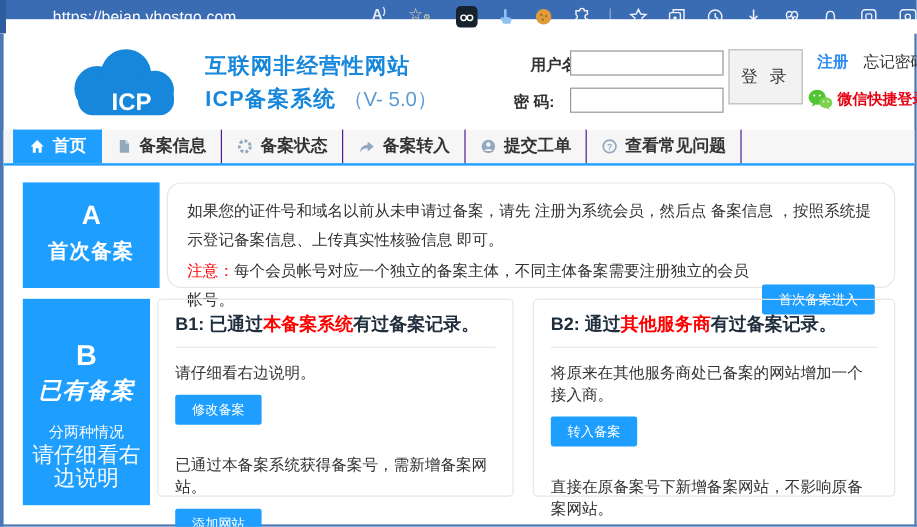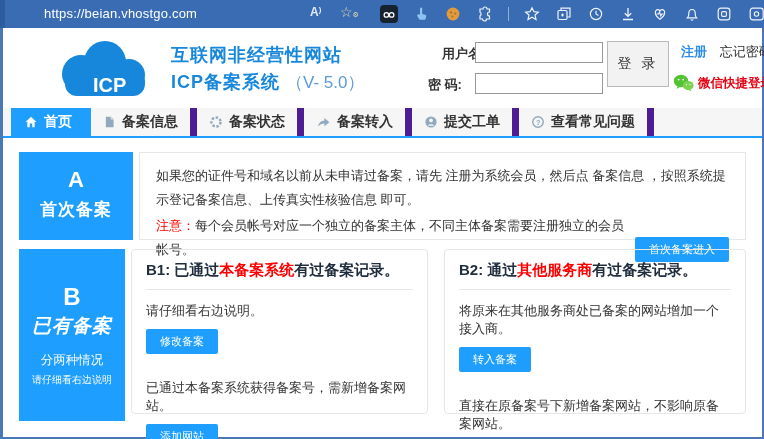--- a/index.html
+++ b/index.html
@@ -1,20 +1,20 @@
 <!DOCTYPE html>
 <html><head>
 <meta charset="utf-8">
 <style>
   * { margin:0; padding:0; box-sizing:border-box; font-family:"Liberation Sans","DejaVu Sans",sans-serif; }
   html,body { width:764px; height:439px; overflow:hidden; background:#fff; }
   .screen { position:relative; width:764px; height:439px; }
 
   
-  .topbar { position:absolute; top:0; left:0; width:764px; height:28px; background:#3a6cb3; }
+  .topbar { position:absolute; top:0; left:0; width:764px; height:16px; background:#3a6cb3; }
   .edge-strip { position:absolute; left:0; top:0; width:5px; height:28px; background:#2d5d9f; }
   .url { position:absolute; left:44px; top:6px; color:#fff; font-size:13px; letter-spacing:.2px; }
   .addr-ico { position:absolute; top:5px; color:rgba(255,255,255,.85); font-size:12px; }
   .read-aloud { left:310px; font-weight:bold; }
   .read-aloud small { font-size:8px; vertical-align:top; }
   .fav-star { left:340px; color:#e7d8b2; font-size:14px; top:4px; }
   .cluster { position:absolute; left:380px; top:5px; display:flex; align-items:center; gap:14px; }
   .tico { width:18px; height:18px; display:inline-flex; align-items:center; justify-content:center; flex:0 0 auto; }
   .tico svg { display:block; }
   .vsep { width:1px; height:14px; background:rgba(255,255,255,.45); }
@@ -40,42 +40,42 @@
   .linkrow { position:absolute; left:258px; top:5px; white-space:nowrap; }
   .reg { color:#2d8cf0; text-decoration:none; font-weight:bold; }
   .forgot { color:#333; text-decoration:none; margin-left:9px; }
   .wxrow { position:absolute; left:250px; top:36px; display:flex; align-items:center; gap:4px; white-space:nowrap; }
   .wxtxt { color:#e60012; font-size:12.5px; font-weight:bold; }
 
   
   .tabbar { position:relative; height:30px; background:#f6f6f6; border-bottom:2px solid #1e9fff;
             display:flex; align-items:stretch; padding-left:8px; }
   .tab { display:inline-flex; align-items:center; gap:6px; padding:0 12px; font-size:14px; font-weight:bold;
-         color:#333; border-right:7px solid #4c1d95; cursor:pointer; height:28px; }
+         color:#333; border-right:1px solid #4c1d95; cursor:pointer; height:28px; }
   .tab:first-child { border-left:1px solid #e3e3e3; }
   .tab .ticon { color:#92a8bd; display:inline-flex; }
   .tab.active { background:#1e9fff; color:#fff; border-color:#1e9fff; }
   .tab.active .ticon { color:#fff; }
 
   
   .main { padding:14px 16px 0 16px; }
   .row { display:flex; }
   .rowA { height:88px; margin-bottom:9px; }
   .rowB { height:172px; }
   .badge { background:#1e9fff; color:#fff; text-align:center; flex:0 0 auto; }
   .badge-a { width:114px; height:88px; padding-top:15px; margin-right:6px; }
   .badge-a .big { font-size:22px; font-weight:bold; }
   .badge-a .sub { font-size:17px; font-weight:bold; margin-top:5px; letter-spacing:1px; }
   .badge-b { width:106px; height:172px; padding-top:34px; margin-right:6px; }
   .badge-b .big { font-size:24px; font-weight:bold; }
   .badge-b .sub { font-size:19px; font-weight:bold; margin-top:2px; letter-spacing:1px;font-style:italic; }
   .badge-b .small { font-size:12.5px; margin-top:12px; line-height:19px; opacity:.97; }
-  .badge-b .small2 { font-size:10px; line-height:19px; opacity:.97; }
-
-  .cardA { flex:1; border:1px solid #e6e6e6; border-radius:0; padding:11px 16px 10px 16px;
+  .badge-b .small2 { font-size:18px; line-height:19px; opacity:.97; }
+
+  .cardA { flex:1; border:1px solid #e6e6e6; border-radius:12px; padding:11px 16px 10px 16px;
            font-size:13px; color:#333; line-height:24px; }
   .noterow { display:flex; align-items:flex-end; margin-top:2px; }
   .note-label { color:#ff0000; }
   .cbtn { background:#1e9fff; color:#fff; border:none; border-radius:2px; font-size:11px;
           padding:5px 14px; cursor:pointer; white-space:nowrap; }
   .enter-btn { margin-left:auto; }
 
   .cardB { border:1px solid #e6e6e6; border-radius:4px; height:165px; padding:11px 14px; font-size:13px; color:#333; }
   .cardB1 { width:297px; margin-right:16px; flex:0 0 auto; }
   .cardB2 { flex:1; }

